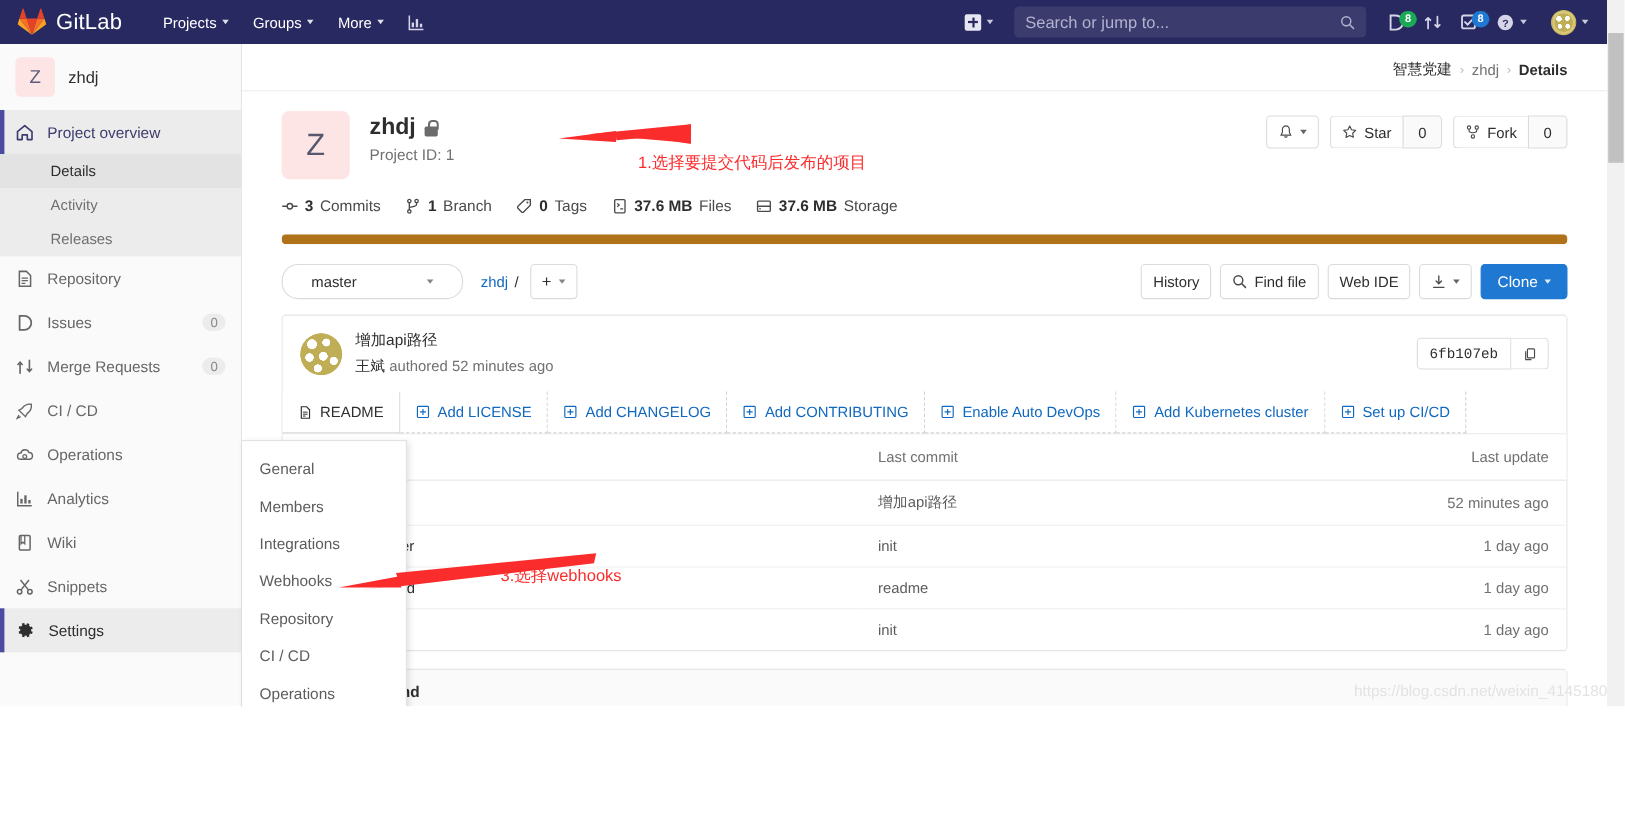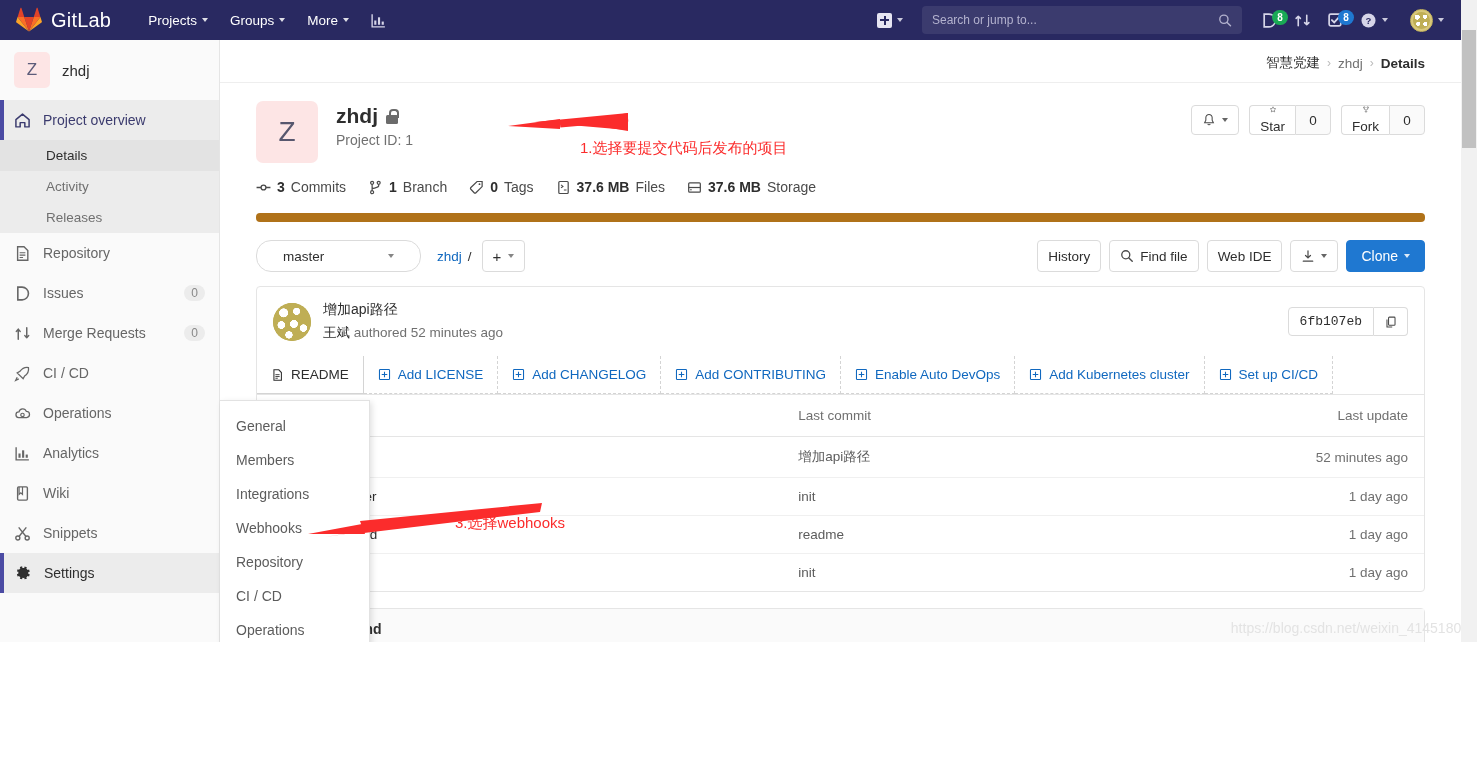--- a/index.html
+++ b/index.html
@@ -35,21 +35,21 @@
   .plus-sq:before, .plus-sq:after { content:""; position:absolute; background:#292961; }
   .plus-sq:before { left:6.5px; top:3px; width:2px; height:9px; }
   .plus-sq:after  { top:6.5px; left:3px; height:2px; width:9px; }
   .search-box {
     width: 320px; height: 28px; background: #3b3b6e; border-radius: 4px;
     display: flex; align-items: center; padding: 0 10px; margin: 0 10px;
     cursor: text; position: relative;
   }
   .search-box input {
     background: transparent; border: 0; outline: none; color: #22c55e;
-    font-size: 12px; width: 100%; font-family: inherit;
+    font-size: 15px; width: 100%; font-family: inherit;
   }
   .search-box input::placeholder { color: #b3b2ce; }
   .icon-badge { position: relative; display: flex; align-items: center; padding: 5px 7px; cursor: pointer; border-radius:3px; }
   .badge-pill {
     position: absolute; top: 3px; left: 18px; min-width: 16px; height: 15px;
     border-radius: 8px; color: #fff; font-size: 10px; font-weight: bold;
     display: flex; align-items: center; justify-content: center; padding: 0 4px;
   }
   .avatar-top {
     width: 23px; height: 23px; border-radius: 50%; margin-left: 6px;
@@ -125,21 +125,21 @@
   .lock-ic:before { content:""; position:absolute; bottom:0; left:0; width:12px; height:9px; background:#6b6b6b; border-radius:1.5px; }
   .lock-ic:after { content:""; position:absolute; top:0; left:2.7px; width:6.6px; height:7px; border:2px solid #6b6b6b; border-bottom:0; border-radius:4px 4px 0 0; }
   .hero-sub { color: #707070; font-size: 14px; margin-top: 4px; }
   .hero-actions { margin-left: auto; display: flex; align-items: center; gap: 10px; padding-top: 4px; }
   .btn {
     border: 1px solid #dbdbdb; background: #fff; border-radius: 4px; font-size: 13.5px;
     color: #2e2e2e; display: flex; align-items: center; cursor: pointer; height: 30px;
     padding: 0 10px; gap: 6px; white-space: nowrap; font-family: inherit;
   }
   .btn-group { display: flex; align-items: stretch; }
-  .btn-group .btn { border-radius: 4px 0 0 4px; border-right: 0; flex-direction: column; }
+  .btn-group .btn { border-radius: 4px 0 0 4px; border-right: 0; }
   .btn-group .cnt {
     border: 1px solid #dbdbdb; border-radius: 0 4px 4px 0; background: #fafafa;
     min-width: 36px; display: flex; align-items: center; justify-content: center;
     font-size: 13.5px; color: #2e2e2e;
   }
 
   .stats-row { display: flex; align-items: center; gap: 22px; padding: 16px 36px 14px; font-size: 14px; color: #4a4a4a; }
   .stat { display: flex; align-items: center; gap: 6px; cursor: pointer; }
   .stat b { color: #2e2e2e; }
 

